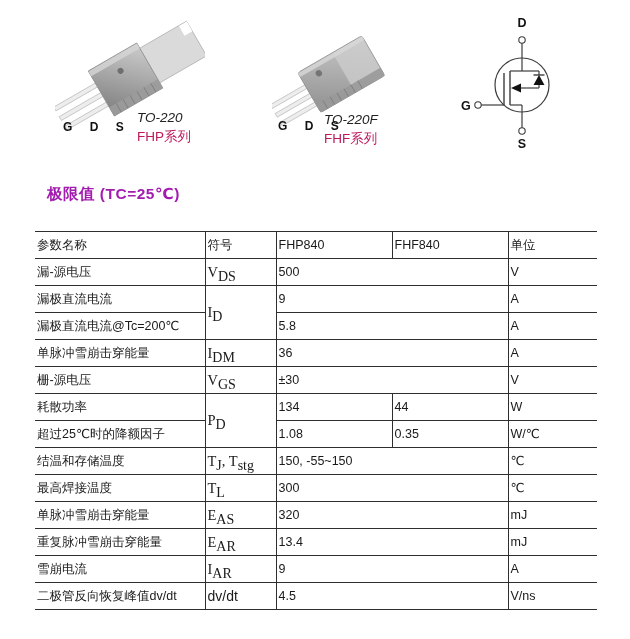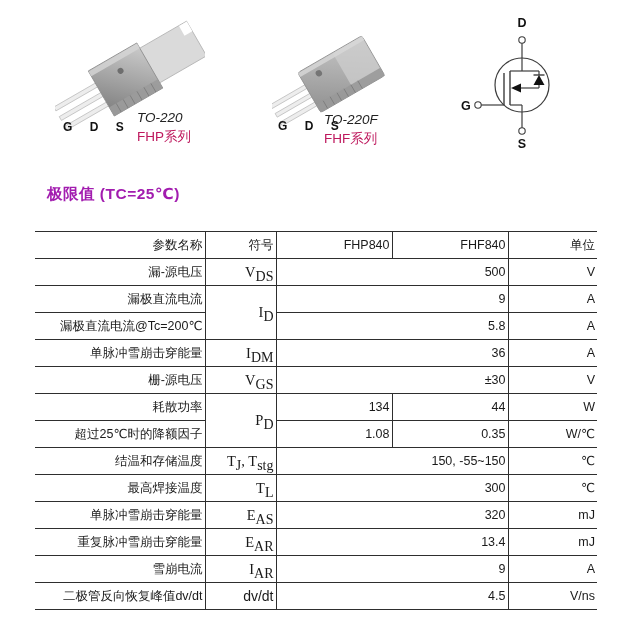--- a/index.html
+++ b/index.html
@@ -17,21 +17,21 @@
   .pkg-name { font-size:13.5px; color:#222; white-space:nowrap;font-style:italic; }
   .pkg-series { font-size:13.5px; color:#be185d; white-space:nowrap; }
   .section-title { font-size:15.5px; font-weight:bold; color:#a21caf; letter-spacing:0.5px; }
 
   table.ratings {
     position:absolute; left:35px; top:231px; width:562px;
     border-collapse:collapse; table-layout:fixed;
     font-size:12.5px; color:#1a1a1a;
   }
   table.ratings th, table.ratings td {
-    border:1px solid #2e2e2e; text-align:right; vertical-align:middle;
+    border:1px solid #2e2e2e; text-align:left; vertical-align:middle;
     height:27px; padding:0 2px; font-weight:normal; line-height:1.15;margin-top:24px;
   }
   table.ratings .first { border-left:none; }
   table.ratings .last  { border-right:none; }
   td.sym {
     font-family:"Liberation Serif","DejaVu Serif",serif;
     font-size:14.5px;
   }
   td.sym sub { font-size:14px; line-height:0; }
   td.sym.sym-sans {

